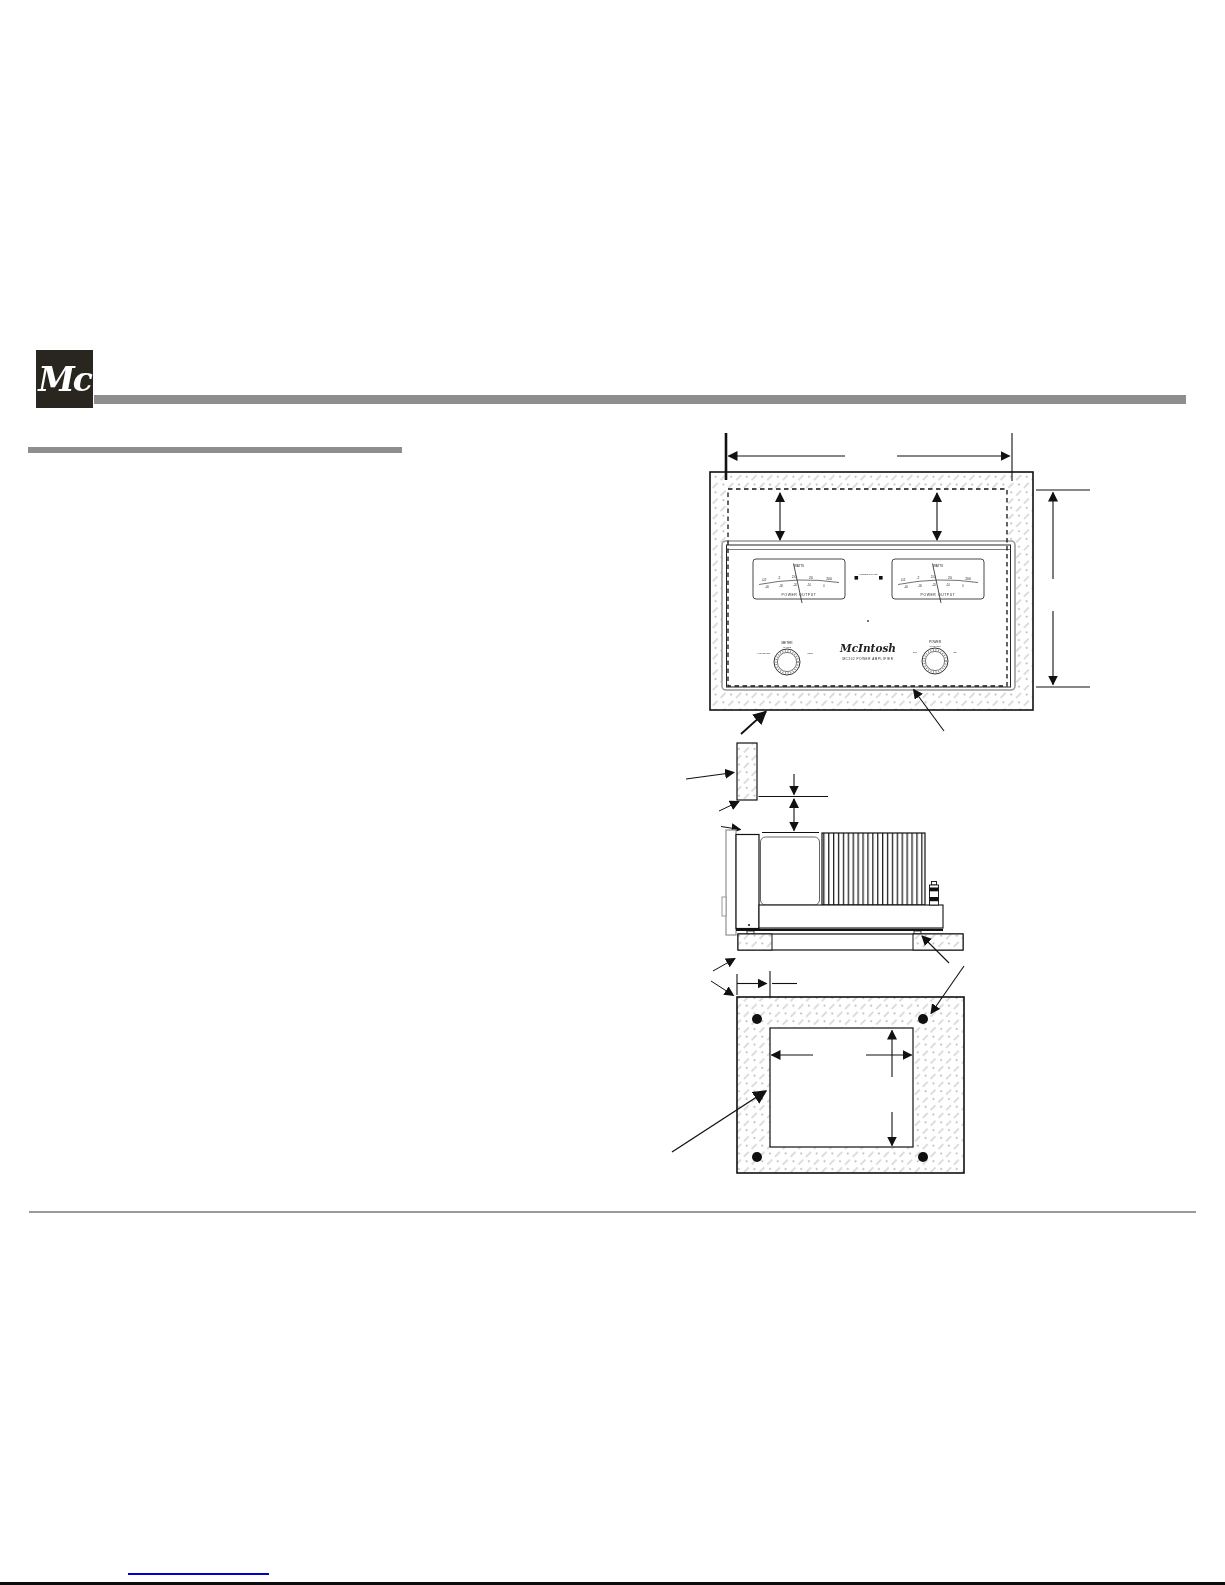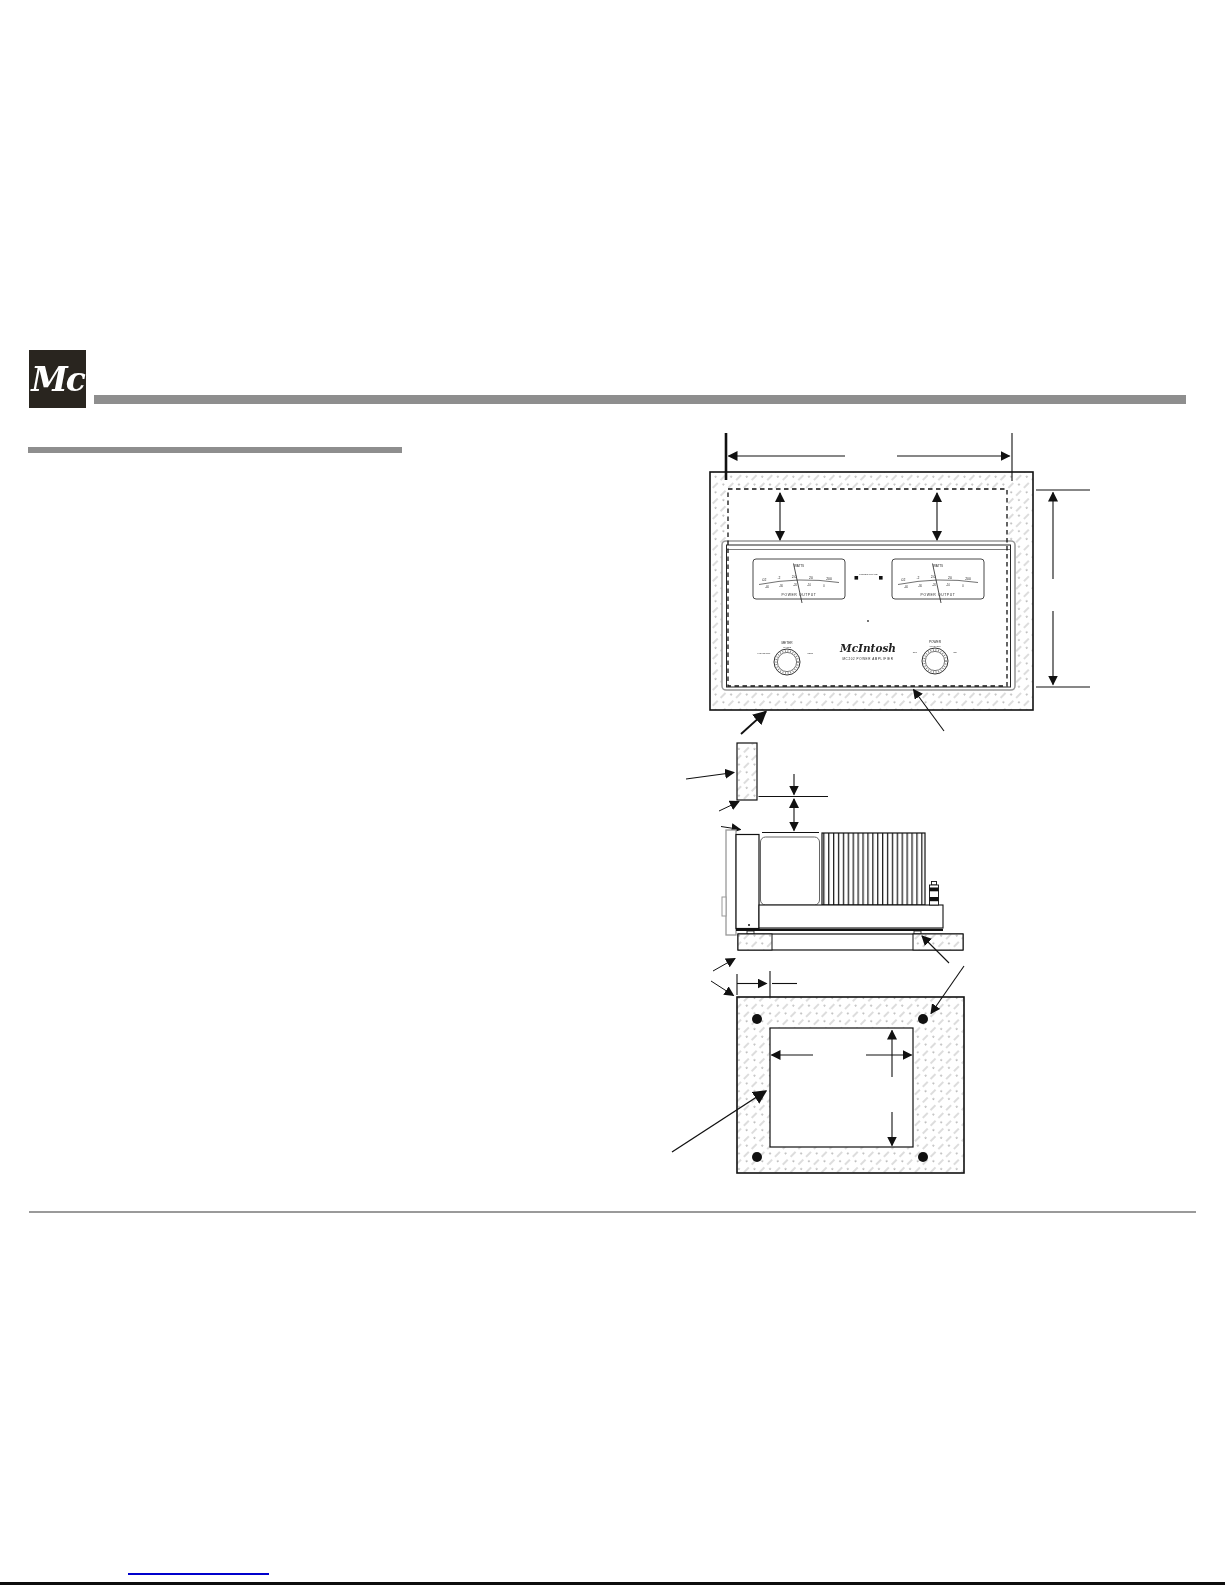--- a/index.html
+++ b/index.html
@@ -1,20 +1,20 @@
 <!DOCTYPE html>
 <html><head>
 <meta charset="utf-8">
 <style>
   html,body{margin:0;padding:0;background:#ffffff;}
   body{font-family:"Liberation Sans", sans-serif;}
   #page{position:relative;width:1225px;height:1585px;background:#fff;overflow:hidden;}
 
   .logo-box{
-    position:absolute;left:29px;top:350px;width:57px;height:58px;
+    position:absolute;left:36px;top:350px;width:57px;height:58px;
     background:#29251f;color:#fff;display:flex;align-items:center;justify-content:center;
     font-family:"DejaVu Serif", serif;font-weight:bold;font-style:italic;font-size:33px;
     letter-spacing:-2px;
   }
   .bar-main{position:absolute;left:94px;top:395px;width:1092px;height:9px;background:#8e8e8e;}
   .bar-section{position:absolute;left:28px;top:447px;width:374px;height:6px;background:#8e8e8e;}
   .divider{position:absolute;left:29px;top:1211px;width:1167px;height:2px;background:#9a9a9a;}
   .footer-link{position:absolute;left:128px;top:1573px;width:141px;height:2px;background:#0000cc;cursor:pointer;}
   .page-bottom-line{position:absolute;left:0px;top:1582px;width:1225px;height:3px;background:#0d0d0d;}
 

